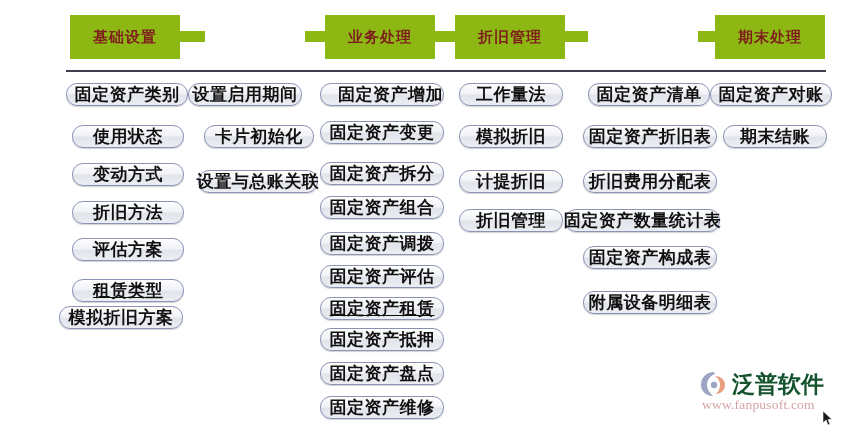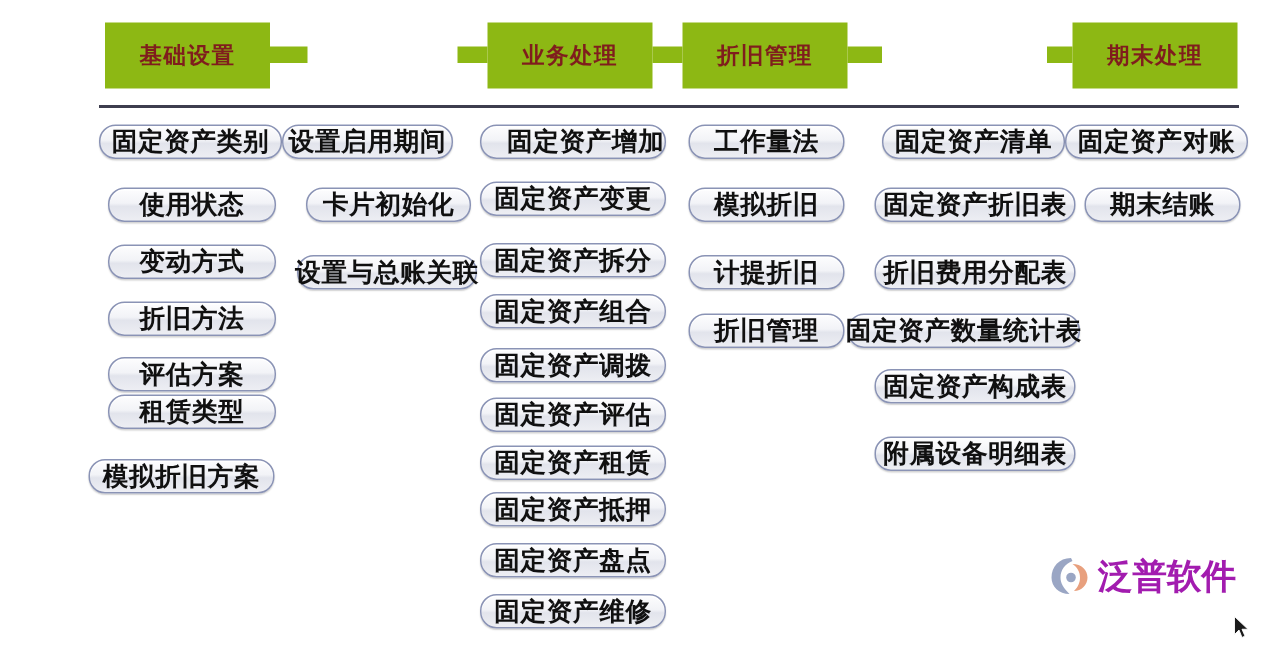--- a/index.html
+++ b/index.html
@@ -85,21 +85,21 @@
   }
   #brand-row {
     display: flex;
     align-items: center;
     height: 32px;
   }
   #brand-mark { width: 30px; height: 28px; flex: 0 0 auto; }
   #brand-name {
     font-size: 23px;
     font-weight: bold;
-    color: #a21caf;
+    color: #14532d;
     letter-spacing: 0px;
     margin-left: 2px;
     font-family: "DejaVu Sans", sans-serif;
   }
   #brand-url {
     font-size: 13.5px;
     color: #d4a2a2;
     letter-spacing: 0.2px;
     margin-top: -3px;
     margin-left: 2px;
@@ -141,21 +141,21 @@
     </div>
     <div class="chip" style="left: 72px; top: 163px; width: 112px;">
       <span>变动方式</span>
     </div>
     <div class="chip" style="left: 72px; top: 201px; width: 112px;">
       <span>折旧方法</span>
     </div>
     <div class="chip" style="left: 72px; top: 238px; width: 112px;">
       <span>评估方案</span>
     </div>
-    <div class="chip" style="left: 72px; top: 263px; width: 112px;">
+    <div class="chip" style="left: 72px; top: 279px; width: 112px; text-decoration: underline;">
       <span>租赁类型</span>
     </div>
     <div class="chip" style="left: 59px; top: 306px; width: 124px;">
       <span>模拟折旧方案</span>
     </div>
     <div class="chip" style="left: 188px; top: 83px; width: 114px;">
       <span>设置启用期间</span>
     </div>
     <div class="chip" style="left: 204px; top: 125px; width: 110px;">
       <span>卡片初始化</span>
@@ -174,21 +174,21 @@
     </div>
     <div class="chip" style="left: 320px; top: 196px; width: 124px;">
       <span>固定资产组合</span>
     </div>
     <div class="chip" style="left: 320px; top: 232px; width: 124px;">
       <span>固定资产调拨</span>
     </div>
     <div class="chip" style="left: 320px; top: 265px; width: 124px;">
       <span>固定资产评估</span>
     </div>
-    <div class="chip" style="left: 320px; top: 297px; width: 124px;">
+    <div class="chip" style="left: 320px; top: 297px; width: 124px; text-decoration: underline;">
       <span>固定资产租赁</span>
     </div>
     <div class="chip" style="left: 320px; top: 328px; width: 124px;">
       <span>固定资产抵押</span>
     </div>
     <div class="chip" style="left: 320px; top: 362px; width: 124px;">
       <span>固定资产盘点</span>
     </div>
     <div class="chip" style="left: 320px; top: 396px; width: 124px;">
       <span>固定资产维修</span>
@@ -233,16 +233,17 @@
 
 <div id="brand">
   <div id="brand-row">
     <svg id="brand-mark" viewBox="0 0 30 28">
       <path d="M14 2 C6 2 1 8 1 15 C1 21 6 26 13 26 C9 22 7 19 7 15 C7 10 10 6 15 4 Z" fill="#9aa6c4"></path>
       <path d="M15 6 C21 6 25 10 25 15 C25 20 21 24 16 24 C19 21 20 18 20 15 C20 11 18 8 15 6 Z" fill="#e8a07e"></path>
       <circle cx="14" cy="15" r="3.2" fill="#9aa6c4"></circle>
     </svg>
     <span id="brand-name">泛普软件</span>
   </div>
+  <div id="brand-url">www.fanpusoft.com</div>
   <svg id="cursor-arrow" width="12" height="16" viewBox="0 0 12 16">
     <path d="M1 1 L1 13 L4 10 L6 15 L8 14 L6 9.5 L10 9.5 Z" fill="#1a1a1a" stroke="#ffffff" stroke-width="0.6"></path>
   </svg>
 </div>
 
 </body></html>

